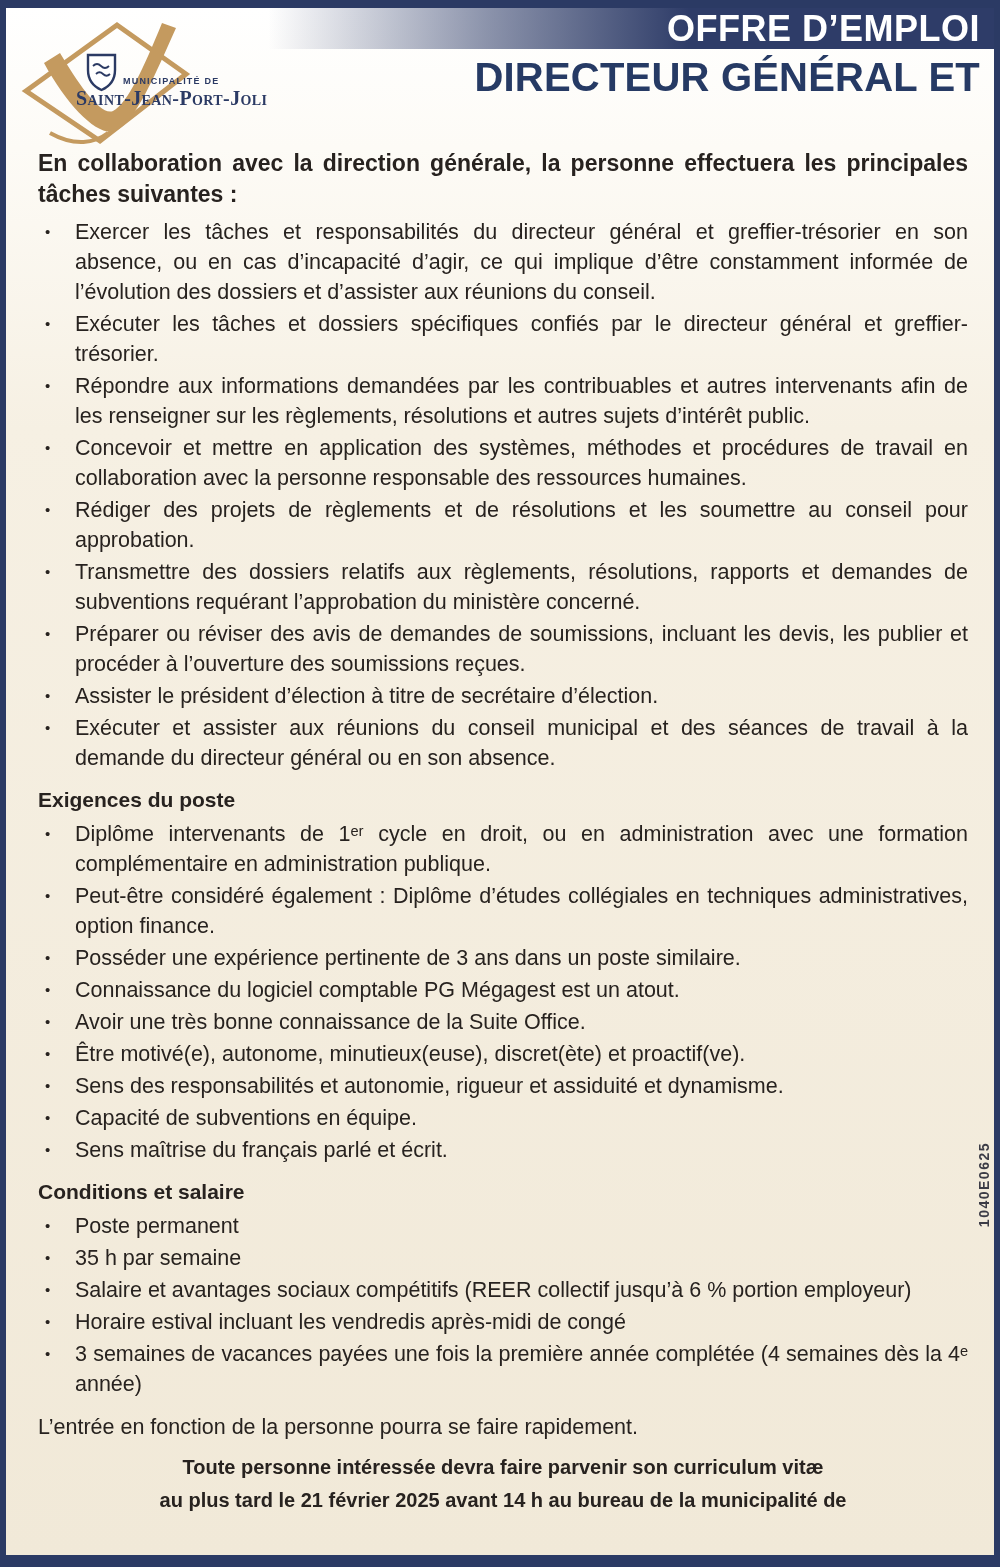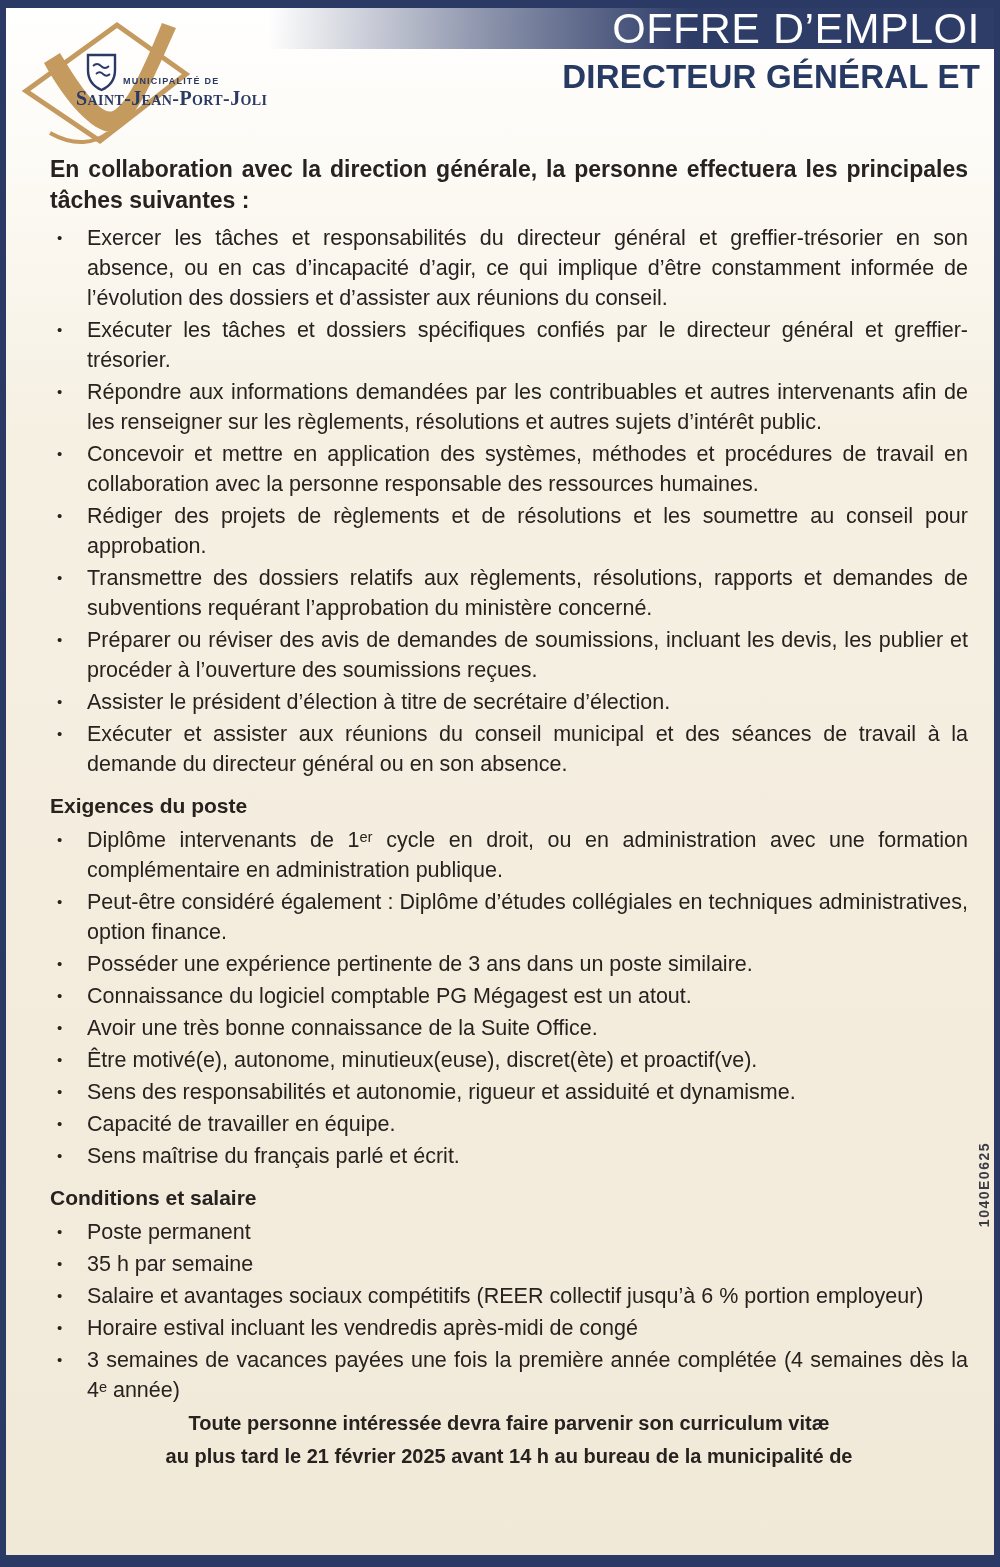--- a/index.html
+++ b/index.html
@@ -18,34 +18,34 @@
   }
   
   .banner{
     position:absolute;top:0;left:262px;right:0;height:41px;
     background:linear-gradient(to right,rgba(46,60,104,0) 0%,rgba(46,60,104,.55) 30%,#2e3c68 58%);
     text-align:right;
   }
   .banner .banner-text{
     display:inline-block;
     padding-right:14px;
-    font-size:43px;font-weight:normal;color:#ffffff;
+    font-size:36px;font-weight:bold;color:#ffffff;
     line-height:41px;letter-spacing:.5px;
   }
   .title{
     position:absolute;top:50px;right:14px;
     text-align:right;color:#263a64;font-weight:bold;
-    font-size:33px;line-height:38px;letter-spacing:.2px;
+    font-size:40px;line-height:38px;letter-spacing:.2px;
   }
   .logo{position:absolute;top:6px;left:14px;width:300px;height:132px;}
   
   .content{
     position:absolute;top:140px;left:0;right:0;bottom:0;
-    padding:0 26px 0 44px;
-    font-size:21.5px;line-height:30px;margin-top:6px;
+    padding:0 26px 0 32px;
+    font-size:21.5px;line-height:30px;
   }
   .intro{font-weight:bold;font-size:23px;line-height:31px;margin:0 0 7px 0;text-align:justify;}
   .li{display:flex;margin:2px 0;}
   .li .b{flex:none;width:30px;padding-left:7px;font-size:15px;line-height:30px;color:#27221f;}
   .li .t{flex:1;text-align:justify;}
   .sec-heading{font-size:21px;font-weight:bold;margin:12px 0 4px 0;color:#27221f;}
   .closing{margin:13px 0 9px 0;}
   .cta{text-align:center;font-weight:bold;font-size:20px;line-height:33px;}
   .ad-code{
     position:absolute;right:2px;top:1134px;
@@ -149,21 +149,21 @@
       <div class="li">
           <span class="b">•</span>
           <span class="t">Être motivé(e), autonome, minutieux(euse), discret(ète) et proactif(ve).</span>
         </div>
       <div class="li">
           <span class="b">•</span>
           <span class="t">Sens des responsabilités et autonomie, rigueur et assiduité et dynamisme.</span>
         </div>
       <div class="li">
           <span class="b">•</span>
-          <span class="t">Capacité de travailler en équipe.</span>
+          <span class="t">Capacité de subventions en équipe.</span>
         </div>
       <div class="li">
           <span class="b">•</span>
           <span class="t">Sens maîtrise du français parlé et écrit.</span>
         </div>
     </div>
 
     <div class="sec-heading">Conditions et salaire</div>
     <div>
       <div class="li">
@@ -181,20 +181,21 @@
       <div class="li">
           <span class="b">•</span>
           <span class="t">Horaire estival incluant les vendredis après-midi de congé</span>
         </div>
       <div class="li">
           <span class="b">•</span>
           <span class="t">3 semaines de vacances payées une fois la première année complétée (4 semaines dès la 4ᵉ année)</span>
         </div>
     </div>
 
+    <div class="closing">L’entrée en fonction de la personne pourra se faire rapidement.</div>
 
     <div class="cta">
       <div>Toute personne intéressée devra faire parvenir son curriculum vitæ</div>
       <div>au plus tard le 21 février 2025 avant 14 h au bureau de la municipalité de</div>
     </div>
 
   </div>
 
   <div class="ad-code">1040E0625</div>
 

